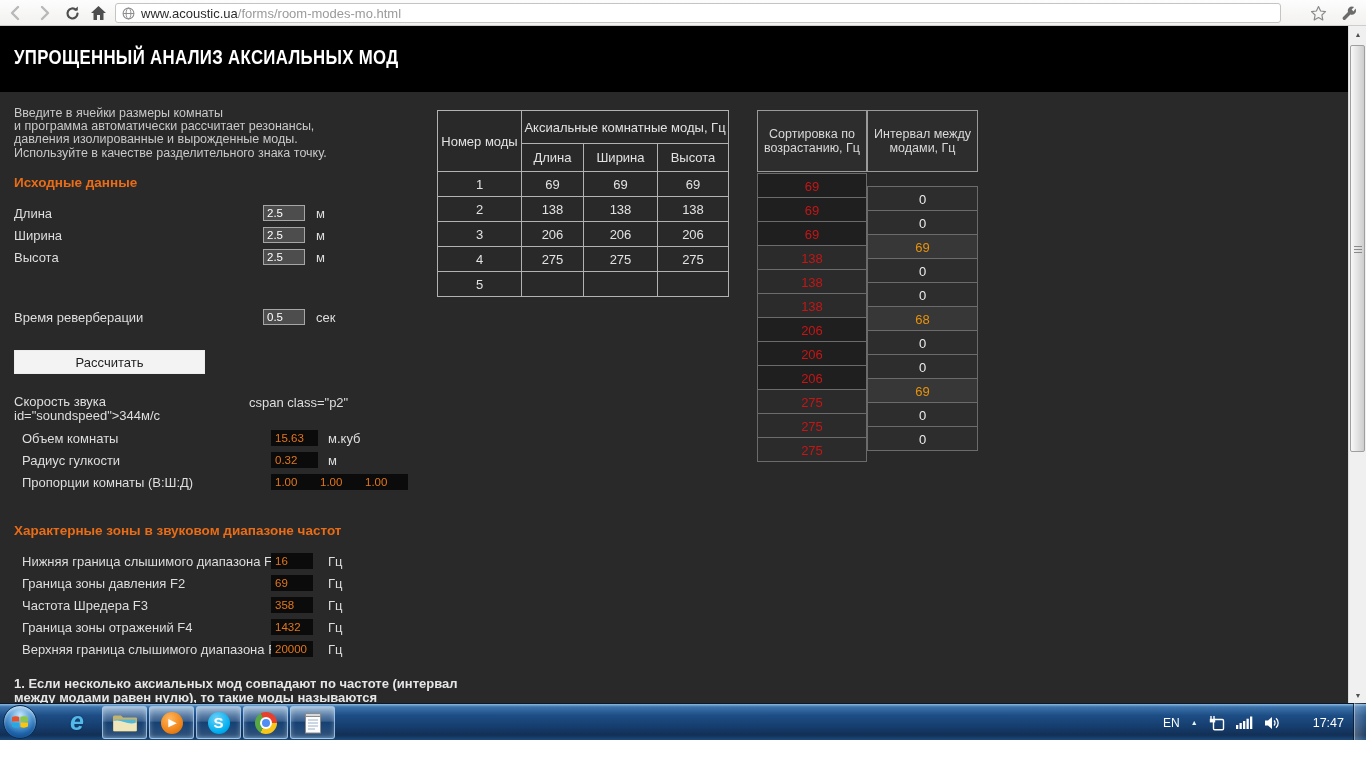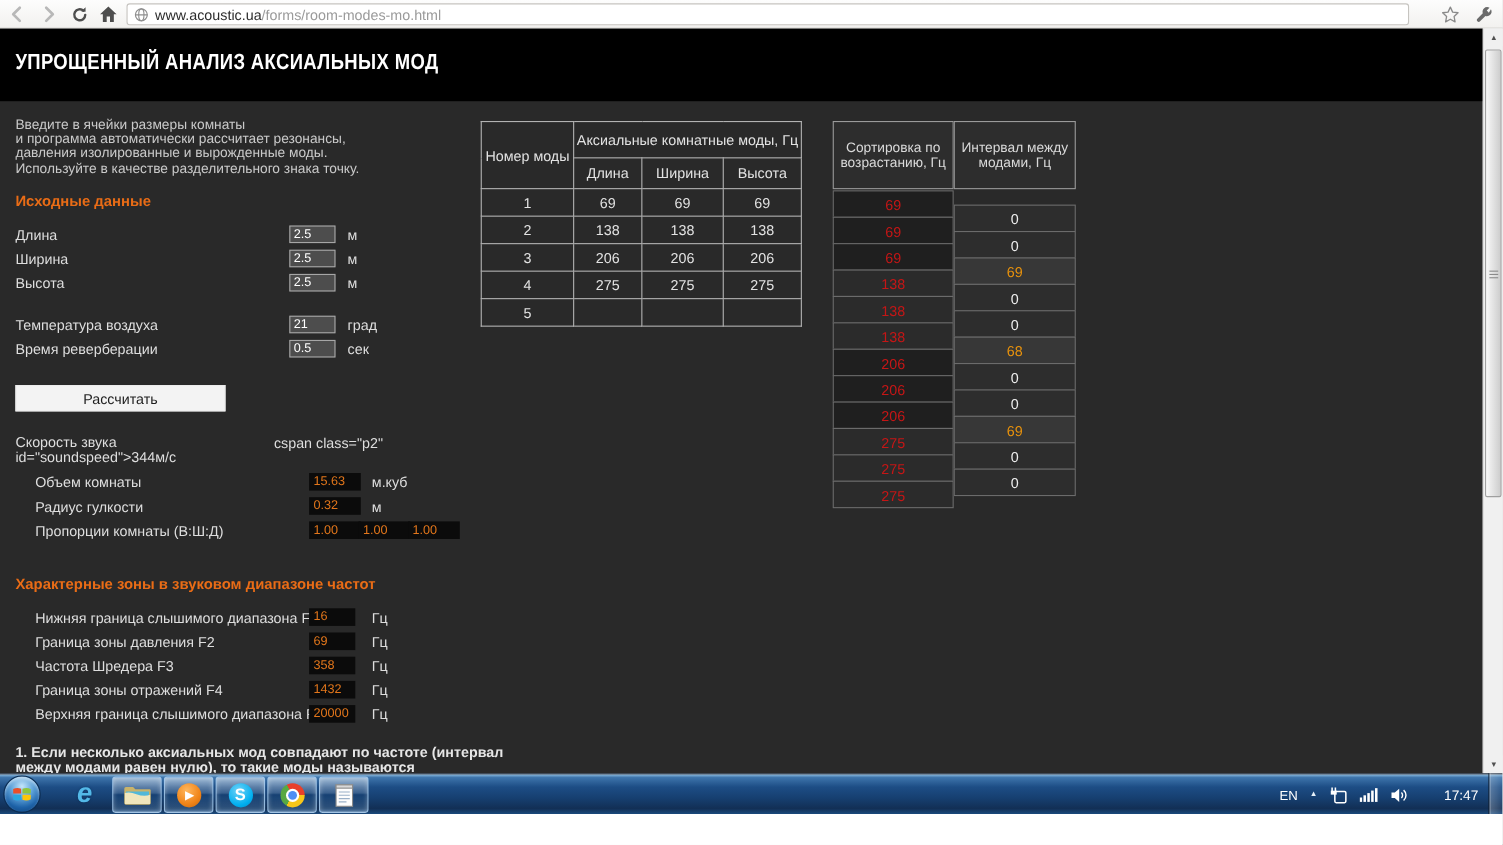--- a/index.html
+++ b/index.html
@@ -38,21 +38,21 @@
 
   .calc { position:absolute; left:14px; top:324px; width:191px; height:24px;
           background:#f3f3f3; border:1px solid #ececec; color:#1e1e1e; font-size:13px;
           font-family:"Liberation Sans", sans-serif; cursor:pointer; }
 
   .speed { position:absolute; left:14px; top:369px; font-size:13px; line-height:13.8px; color:#dedede; }
   .brokentag { position:absolute; left:249px; top:369px; font-size:13px; color:#dedede; }
 
   .obox { position:absolute; top:0; width:47px; height:16px; background:#0b0b0b;
           color:#e2761b; font-size:11.5px; padding:2px 4px 0; }
-  .orow { position:absolute; left:32px; height:18px; width:480px; }
+  .orow { position:absolute; left:22px; height:18px; width:480px; }
   .orow .obox { left:249px; }
   .ounit { position:absolute; left:306px; top:1px; font-size:13px; color:#dedede; }
   .prop2 { left:294px !important; } .prop3 { left:339px !important; }
   .zbox { width:42px; }
 
   .foot { position:absolute; left:14px; top:651px; font-size:13px; line-height:14px;
           color:#e6e6e6; font-weight:bold; }
 
   
   .modes { position:absolute; left:437px; top:84px; border-collapse:collapse;
@@ -198,25 +198,20 @@
     </div>
     <div class="frow" style="top:201px">
       <span class="flabel">Ширина</span>
       <input class="fin" value="2.5" style="">
       <span class="funit">м</span>
     </div>
     <div class="frow" style="top:223px">
       <span class="flabel">Высота</span>
       <input class="fin" value="2.5" style="">
       <span class="funit">м</span>
-    </div>
-    <div class="frow" style="top:261px">
-      <span class="flabel">Температура воздуха</span>
-      <input class="fin" value="21" style="">
-      <span class="funit">град</span>
     </div>
     <div class="frow" style="top:283px">
       <span class="flabel">Время реверберации</span>
       <input class="fin" value="0.5" style="">
       <span class="funit">сек</span>
     </div>
 
     <button class="calc">Рассчитать</button>
 
     <div class="speed">

